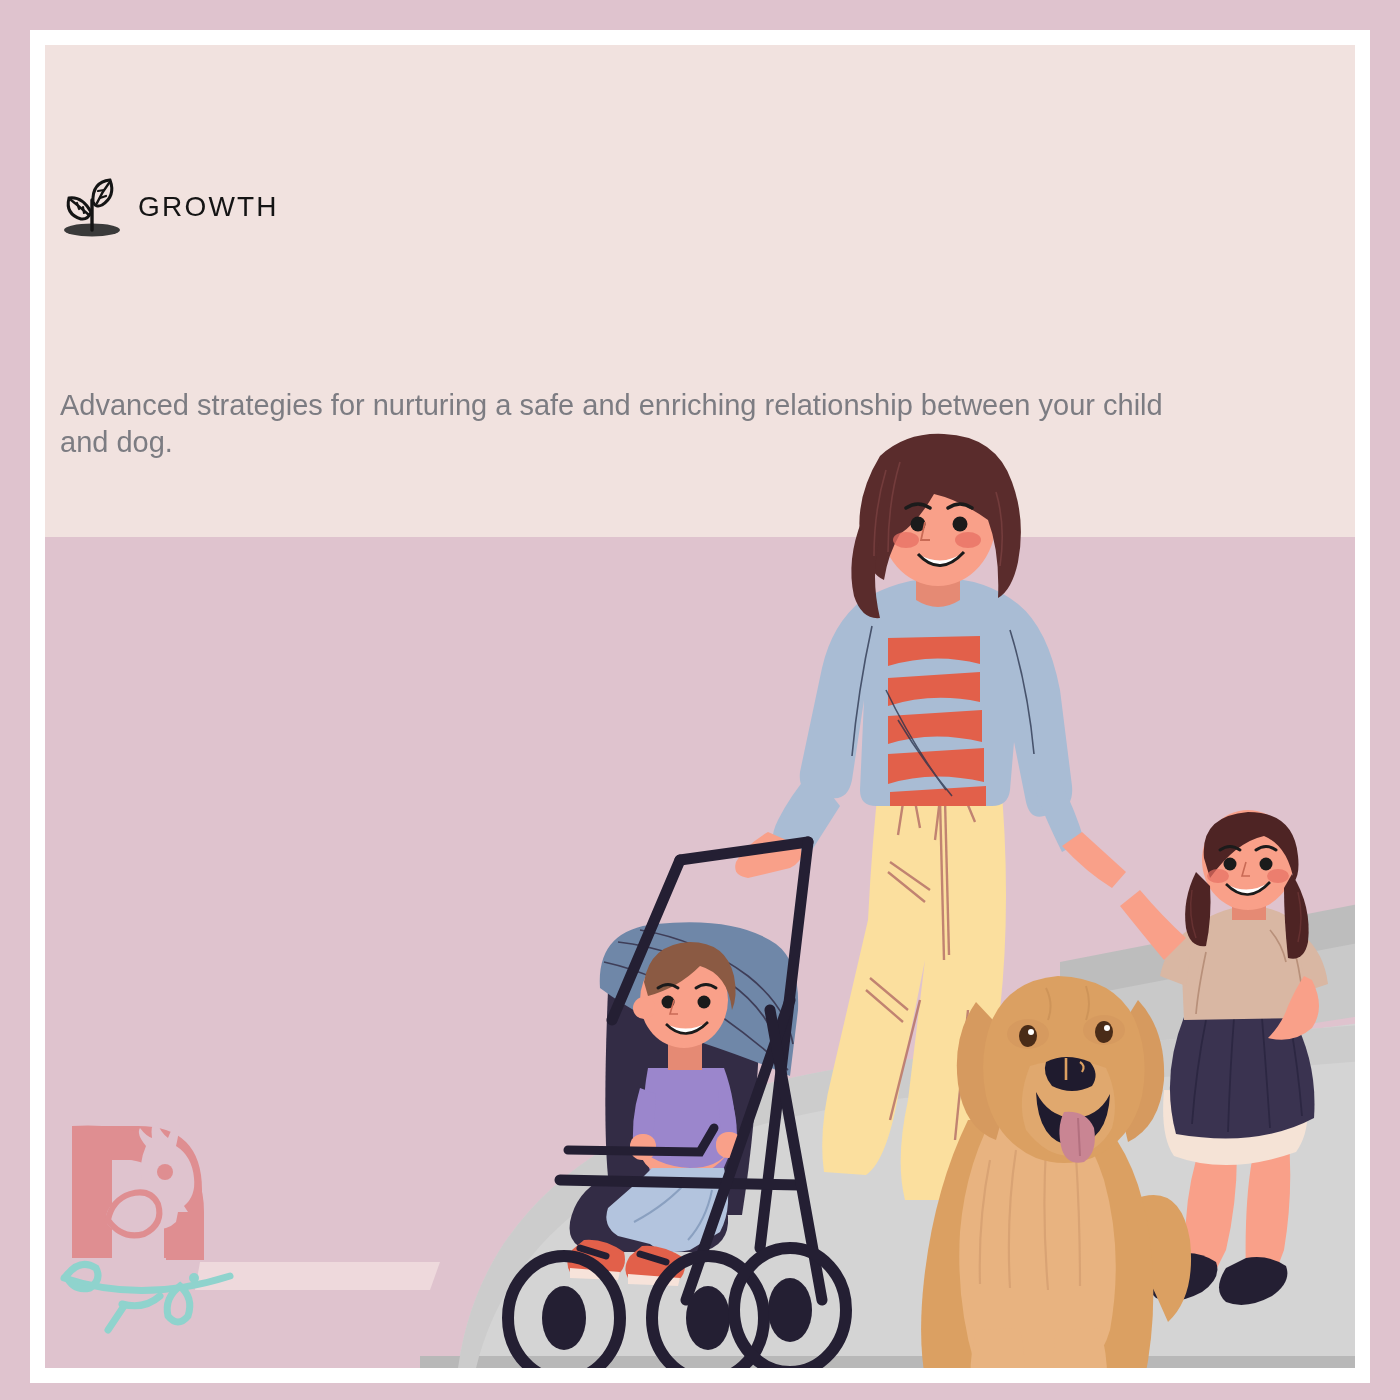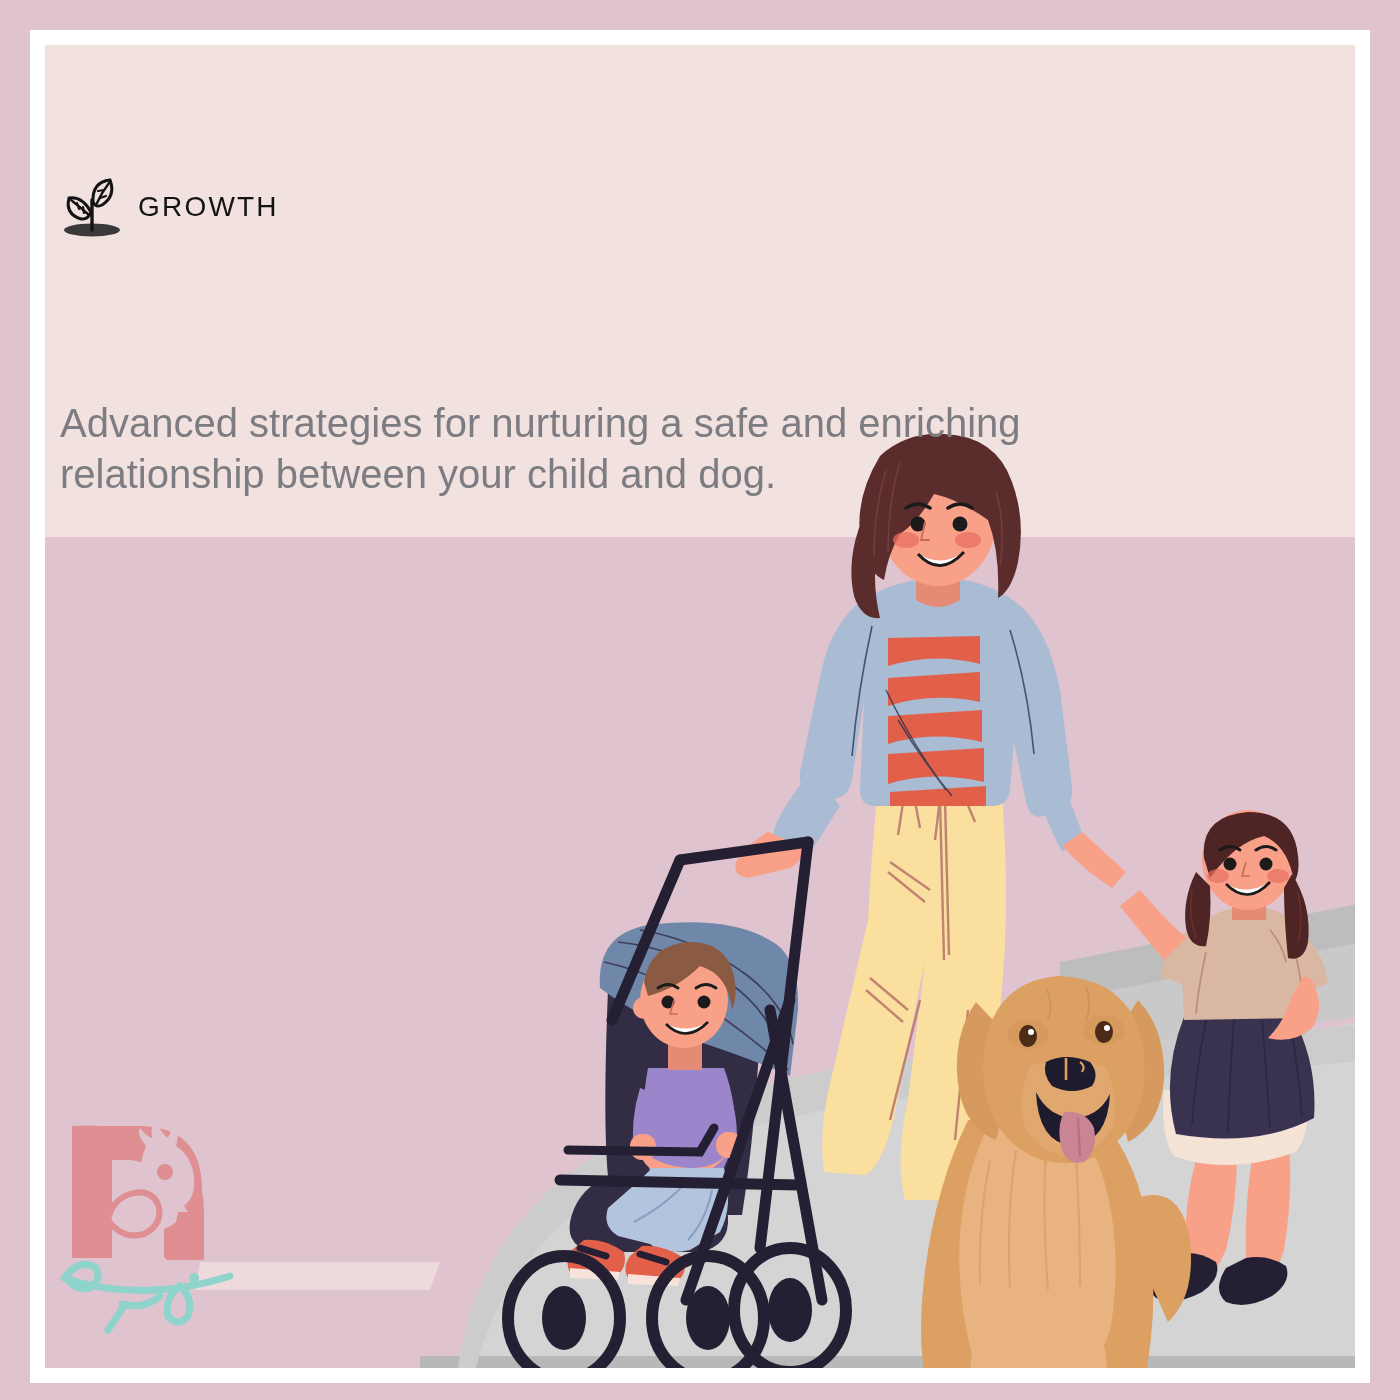--- a/index.html
+++ b/index.html
@@ -70,21 +70,21 @@
     position:absolute;left:56px;top:240px;
     font-size:99px;line-height:1.0;
     font-weight:700;color:#0d0d0d;
     letter-spacing:-1px;
     white-space:nowrap;
     z-index:10;
   }
   .subtitle{
     position:absolute;left:60px;top:358px;
     width:1130px;
-    font-size:40px;line-height:1.28;
+    font-size:29px;line-height:1.28;
     color:#7c7c82;font-weight:400;
     z-index:10;
   }
 
   
   .illo{
     position:absolute;left:0;top:0;width:1400px;height:1400px;
     z-index:5;
   }
   

